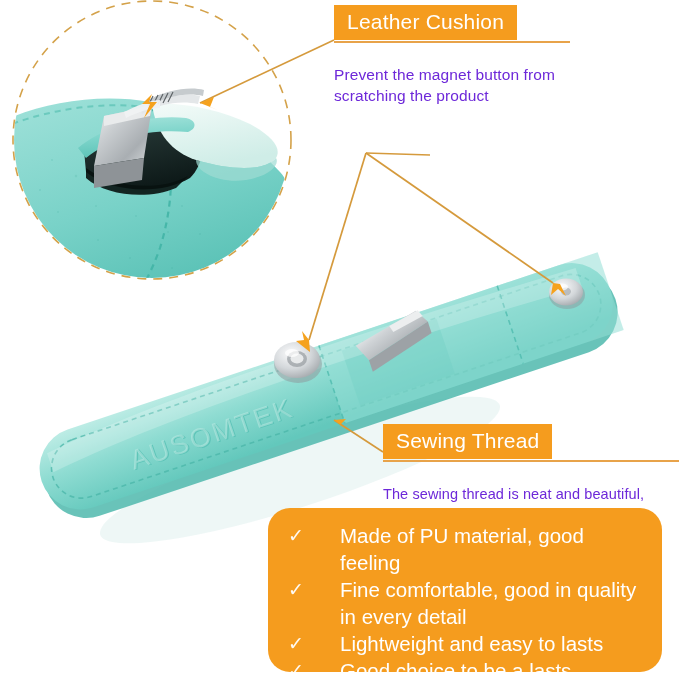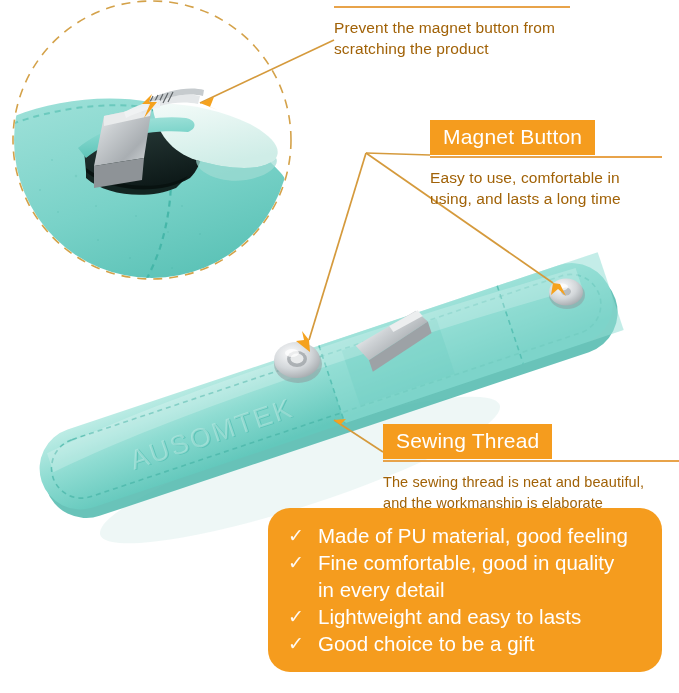--- a/index.html
+++ b/index.html
@@ -23,24 +23,24 @@
     padding:2px 13px 3px 13px;
     white-space:nowrap;
     letter-spacing:.2px;
   }
   .chip-rule{
     height:2px;
     background:#E8A34A;
     margin-top:1px;
   }
   .desc{
-    color:#a16207;
+    color:#6d28d9;
     font-size:15.5px;
     line-height:20.5px;
-    margin-top:10px;
+    margin-top:22px;
     white-space:pre-line;
     letter-spacing:.1px;
   }
 
   
   #features{
     position:absolute;
     left:268px;top:508px;
     width:394px;height:164px;
     background:#F59C1E;
@@ -56,21 +56,21 @@
     line-height:27px;
   }
   .feat-tick{
     width:30px;
     flex:0 0 30px;
     font-size:19px;
     line-height:27px;
     color:#FFFFFF;
     opacity:.95;
   }
-  .feat-text{flex:1;white-space:pre-line;}
+  .feat-text{flex:1;white-space:pre-line;margin-left:22px;}
 
   
   svg.art{position:absolute;left:0;top:0;width:679px;height:693px;pointer-events:none;}
   svg.art.base{pointer-events:auto;}
 </style>
 </head>
 <body>
 
 <div id="stage">
 
@@ -252,31 +252,26 @@
       <path d="M309 340 L 302 331 L 304 340 L 296 341 L 310 352 Z" fill="#F5A21E"></path>
     </g>
 
     <g>
       <line x1="383" y1="452" x2="334" y2="420" stroke="#D59A3C" stroke-width="1.7"></line>
       <path d="M334 420 L 346 419 L 340 425 L 348 430 Z" fill="#F5A21E"></path>
     </g>
   </svg>
 
   <div class="callout" style="left:334px;top:5px;width:300px;">
+    <div class="chip">Leather Cushion</div>
     <div class="chip-rule" style="width:236px;"></div>
     <div class="desc">Prevent the magnet button from
 scratching the product</div>
   </div>
 
-  <div class="callout" style="left:430px;top:120px;width:250px;">
-    <div class="chip">Magnet Button</div>
-    <div class="chip-rule" style="width:232px;"></div>
-    <div class="desc">Easy to use, comfortable in
-using, and lasts a long time</div>
-  </div>
 
   <div class="callout" style="left:383px;top:424px;width:300px;">
     <div class="chip">Sewing Thread</div>
     <div class="chip-rule" style="width:296px;"></div>
     <div class="desc" style="font-size:14.5px;">The sewing thread is neat and beautiful,
 and the workmanship is elaborate</div>
   </div>
 
   <div id="features">
     <div class="feat-row">
@@ -287,17 +282,17 @@
       <span class="feat-tick">✓</span>
       <span class="feat-text">Fine comfortable, good in quality
 in every detail</span>
     </div>
     <div class="feat-row">
       <span class="feat-tick">✓</span>
       <span class="feat-text">Lightweight and easy to lasts</span>
     </div>
     <div class="feat-row">
       <span class="feat-tick">✓</span>
-      <span class="feat-text">Good choice to be a gift</span>
+      <span class="feat-text">Good choice to be a lasts</span>
     </div>
   </div>
 
 </div>
 
 </body></html>

